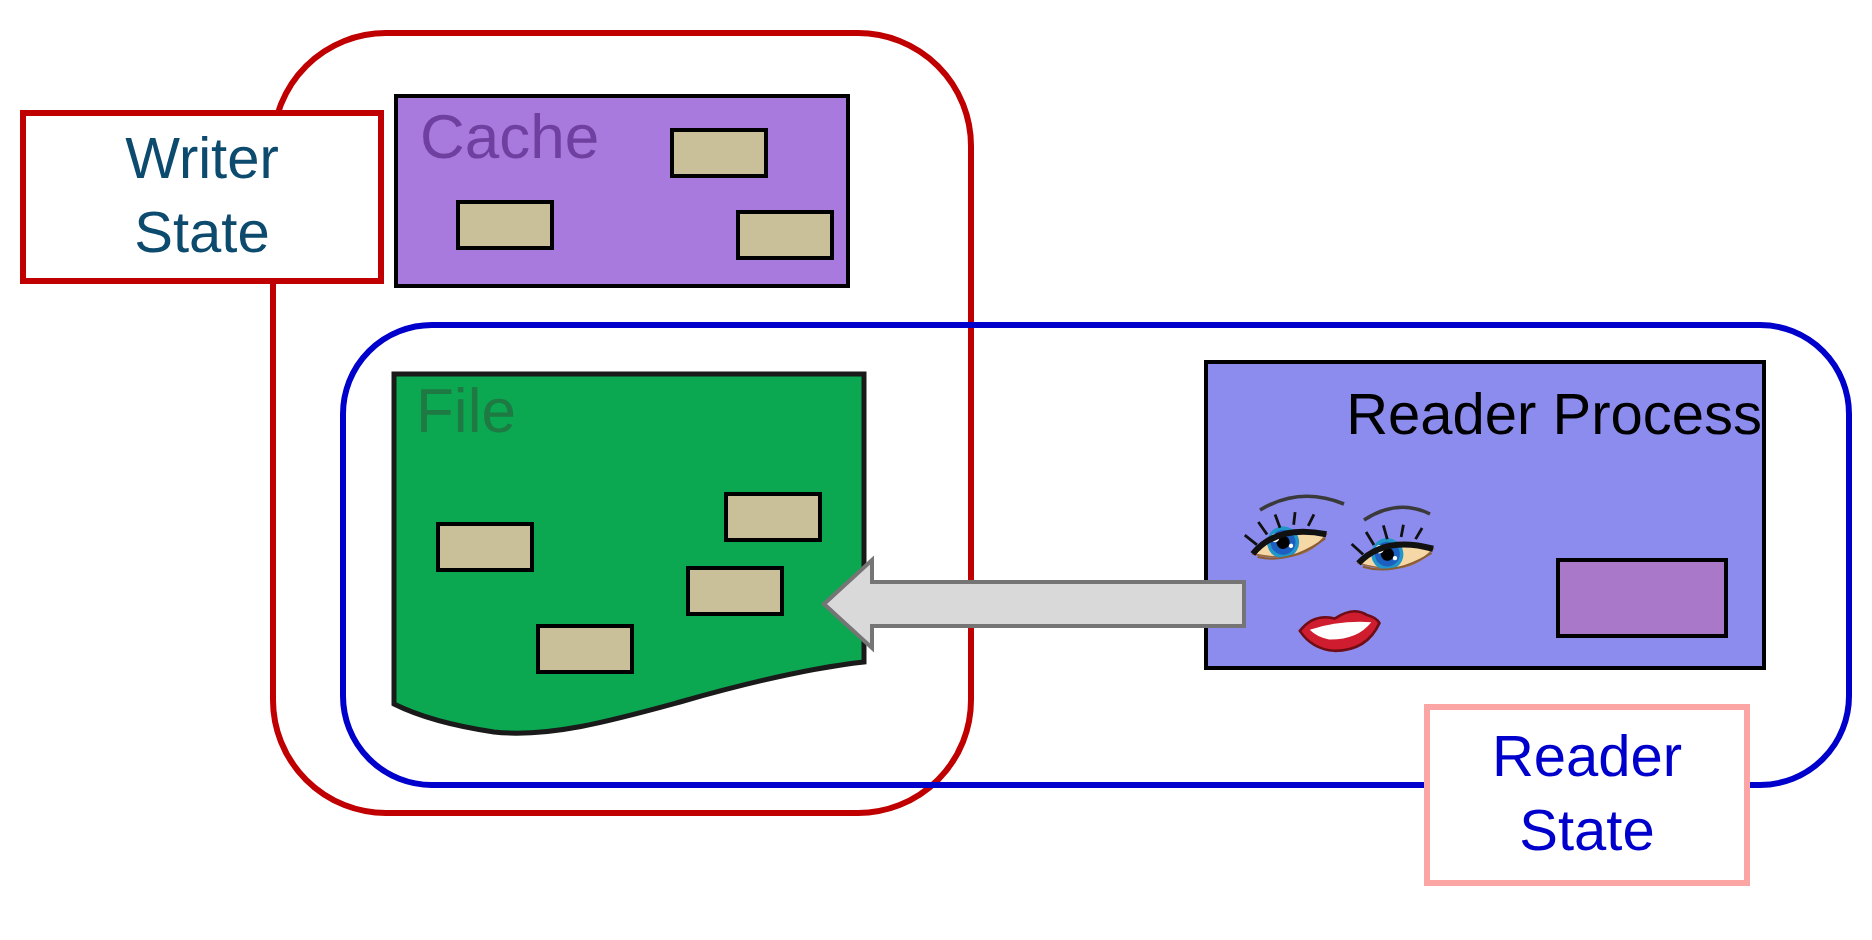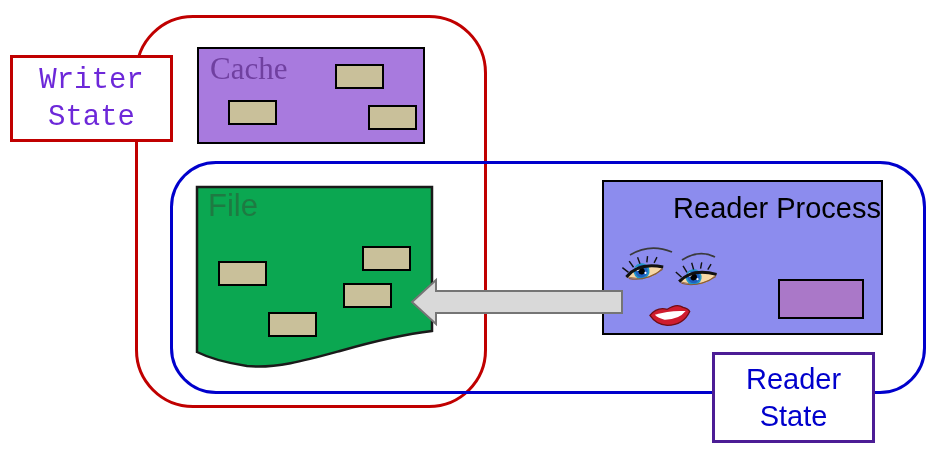--- a/index.html
+++ b/index.html
@@ -17,34 +17,34 @@
     left:170px;top:161px;width:756px;height:233px;
     border:3px solid #0000cc;border-radius:46px;z-index:2;
   }
   
   .state-label{
     position:absolute;background:#ffffff;box-sizing:border-box;z-index:6;
     display:flex;flex-direction:column;align-items:center;justify-content:center;
     font-size:29px;line-height:37px;text-align:center;
   }
   #writer-label{
-    left:10px;top:55px;width:163px;height:87px;
-    border:3px solid #c00000;color:#6d28d9;font-family:Liberation Mono, monospace;
+    left:10px;top:55px;width:182px;height:87px;
+    border:3px solid #c00000;color:#0c4a6e;
   }
   #reader-label{
     left:712px;top:352px;width:163px;height:91px;
-    border:3px solid #4c1d95;color:#0000cc;
+    border:3px solid #fca5a5;color:#0000cc;
   }
   
   #cache-box{
     position:absolute;left:197px;top:47px;width:228px;height:97px;
     background:#a87ade;border:2px solid #000;box-sizing:border-box;z-index:3;
   }
   #cache-title{
-    position:absolute;left:11px;top:2px;font-size:31px;color:#7040a0;font-family:Liberation Serif, serif;
+    position:absolute;left:11px;top:2px;font-size:31px;color:#7040a0;
   }
   
   .block{
     position:absolute;width:49px;height:25px;background:#c9c09a;
     border:2px solid #000;box-sizing:border-box;z-index:4;
   }
   
   #file-shape{position:absolute;left:195px;top:185px;z-index:3;}
   #file-title{
     position:absolute;left:208px;top:188px;font-size:31px;color:#1e7a42;z-index:4;

